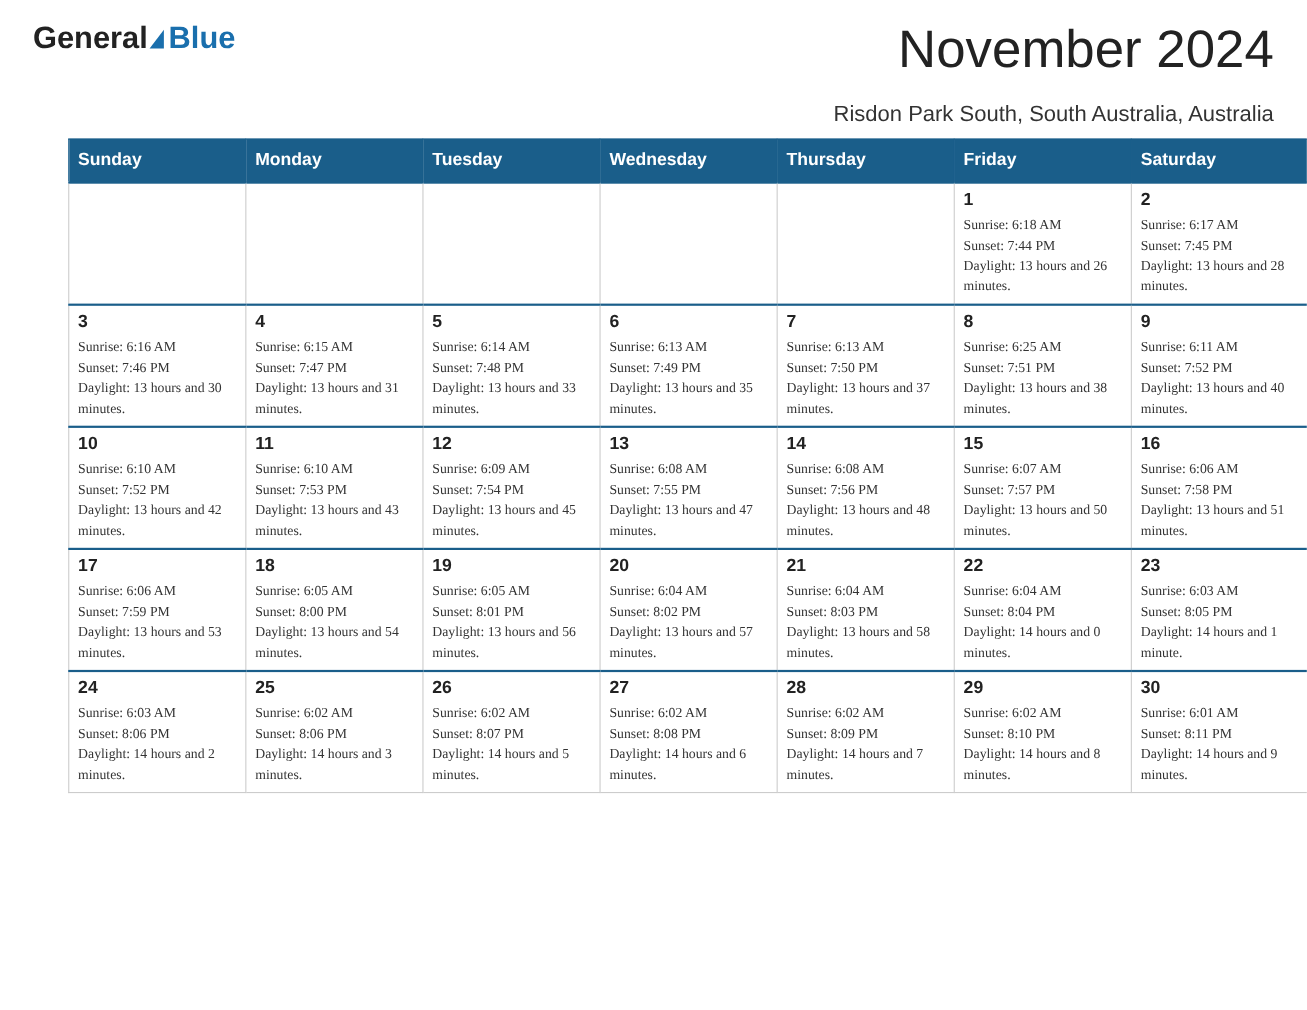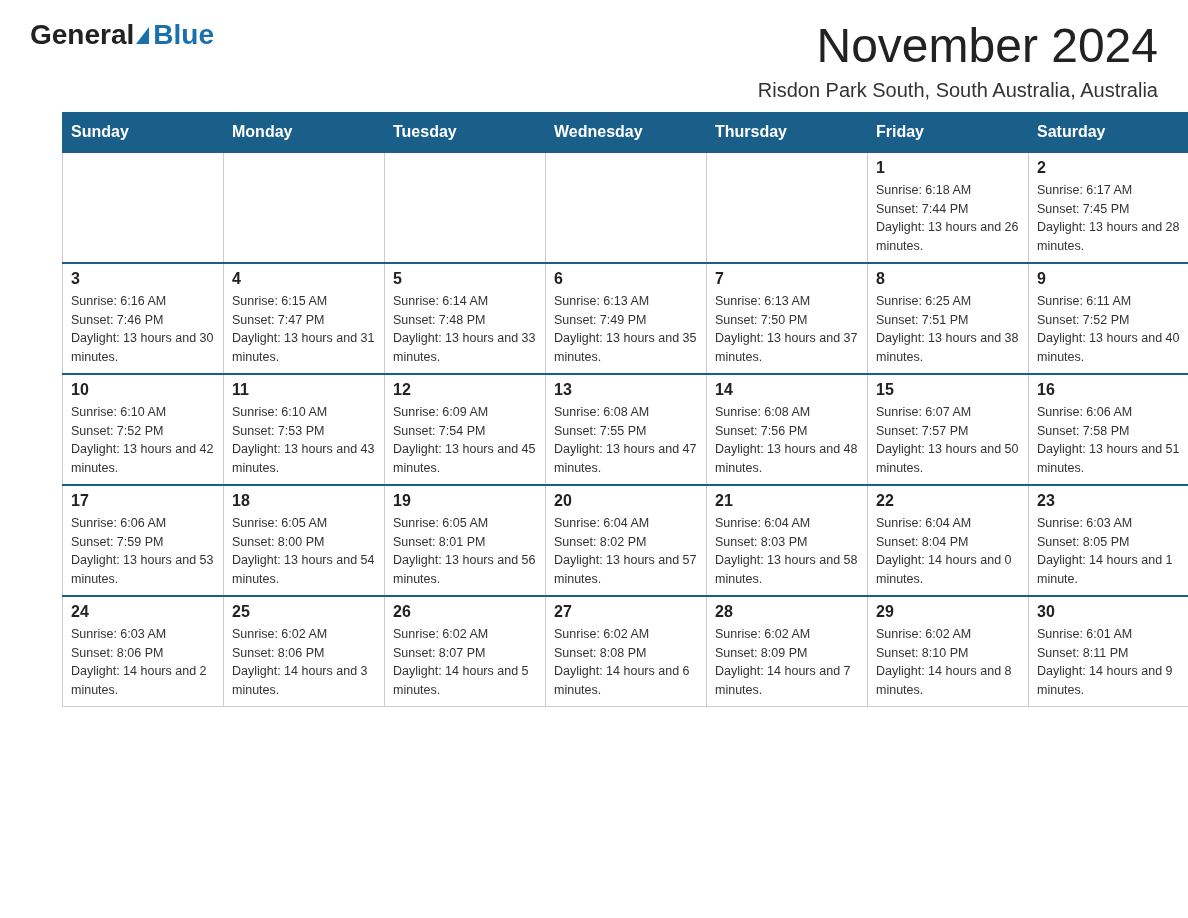--- a/index.html
+++ b/index.html
@@ -27,21 +27,21 @@
     }
     .month-title {
       font-size: 48px;
       font-weight: normal;
       color: #222;
       line-height: 1.1;
     }
     .location-subtitle {
       font-size: 20px;
       color: #333;
-      margin-top: 6px;
+      margin-top: 20px;
     }
     .calendar {
       width: 100%;
       border-collapse: collapse;
       margin-top: 10px;
       margin-left: 32px;
     }
     .calendar th {
       background-color: #1a5e8a;
       color: #fff;
@@ -62,20 +62,21 @@
     .day-number {
       font-size: 16px;
       font-weight: bold;
       color: #222;
       margin-bottom: 4px;
     }
     .day-info {
       font-size: 12.5px;
       color: #333;
       line-height: 1.5;
+      font-family: Liberation Serif, serif;
     }
     .empty-cell {
       background: #fff;
     }
     tr.week-row td {
       border-top: 2px solid #1a5e8a;
     }
   </style>
 </head>
 <body>

